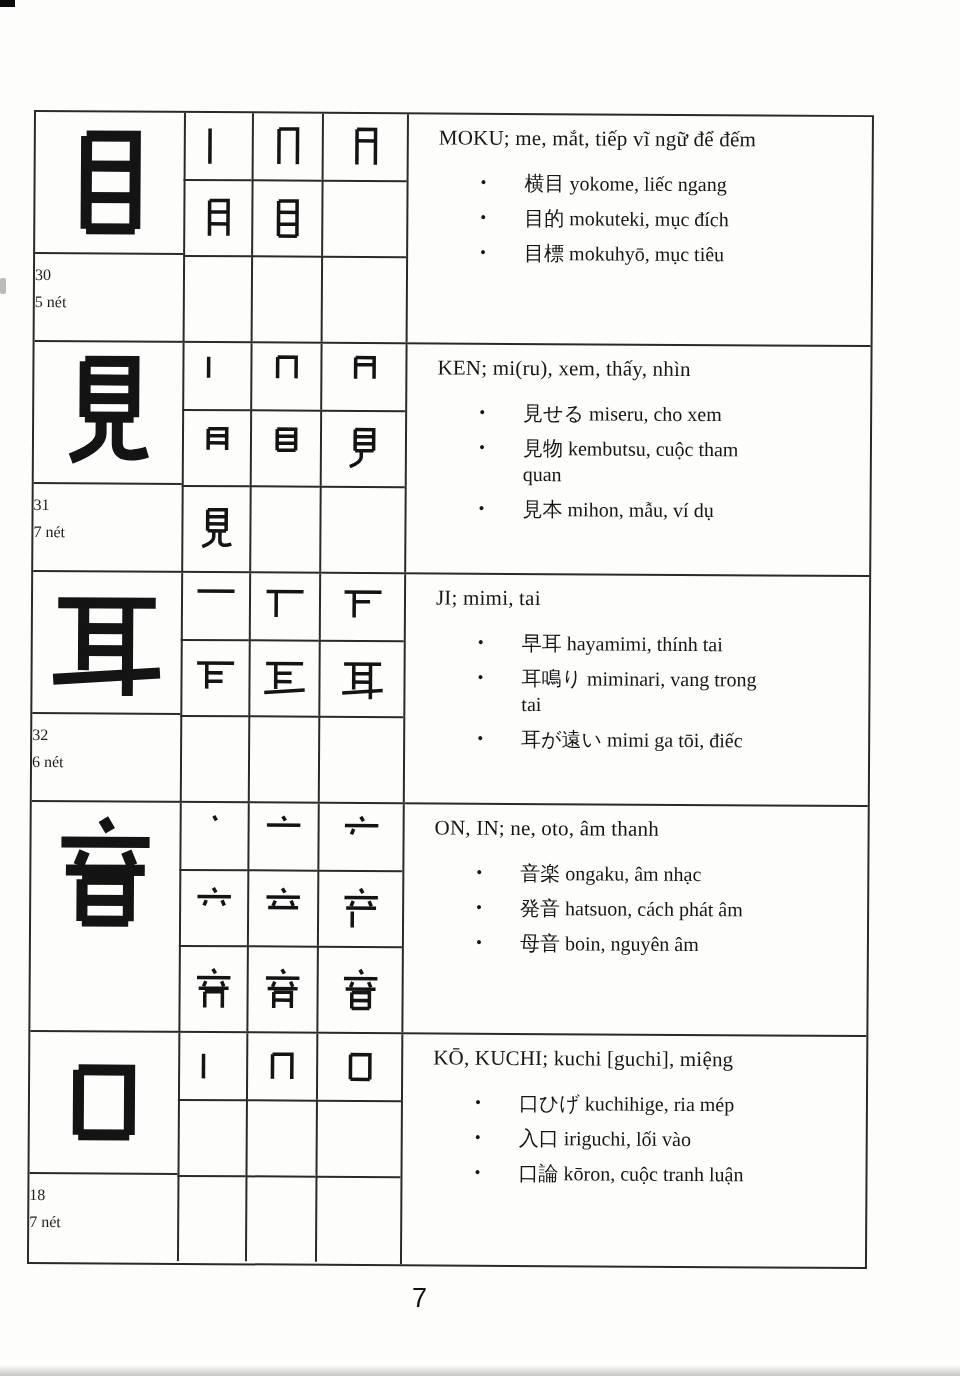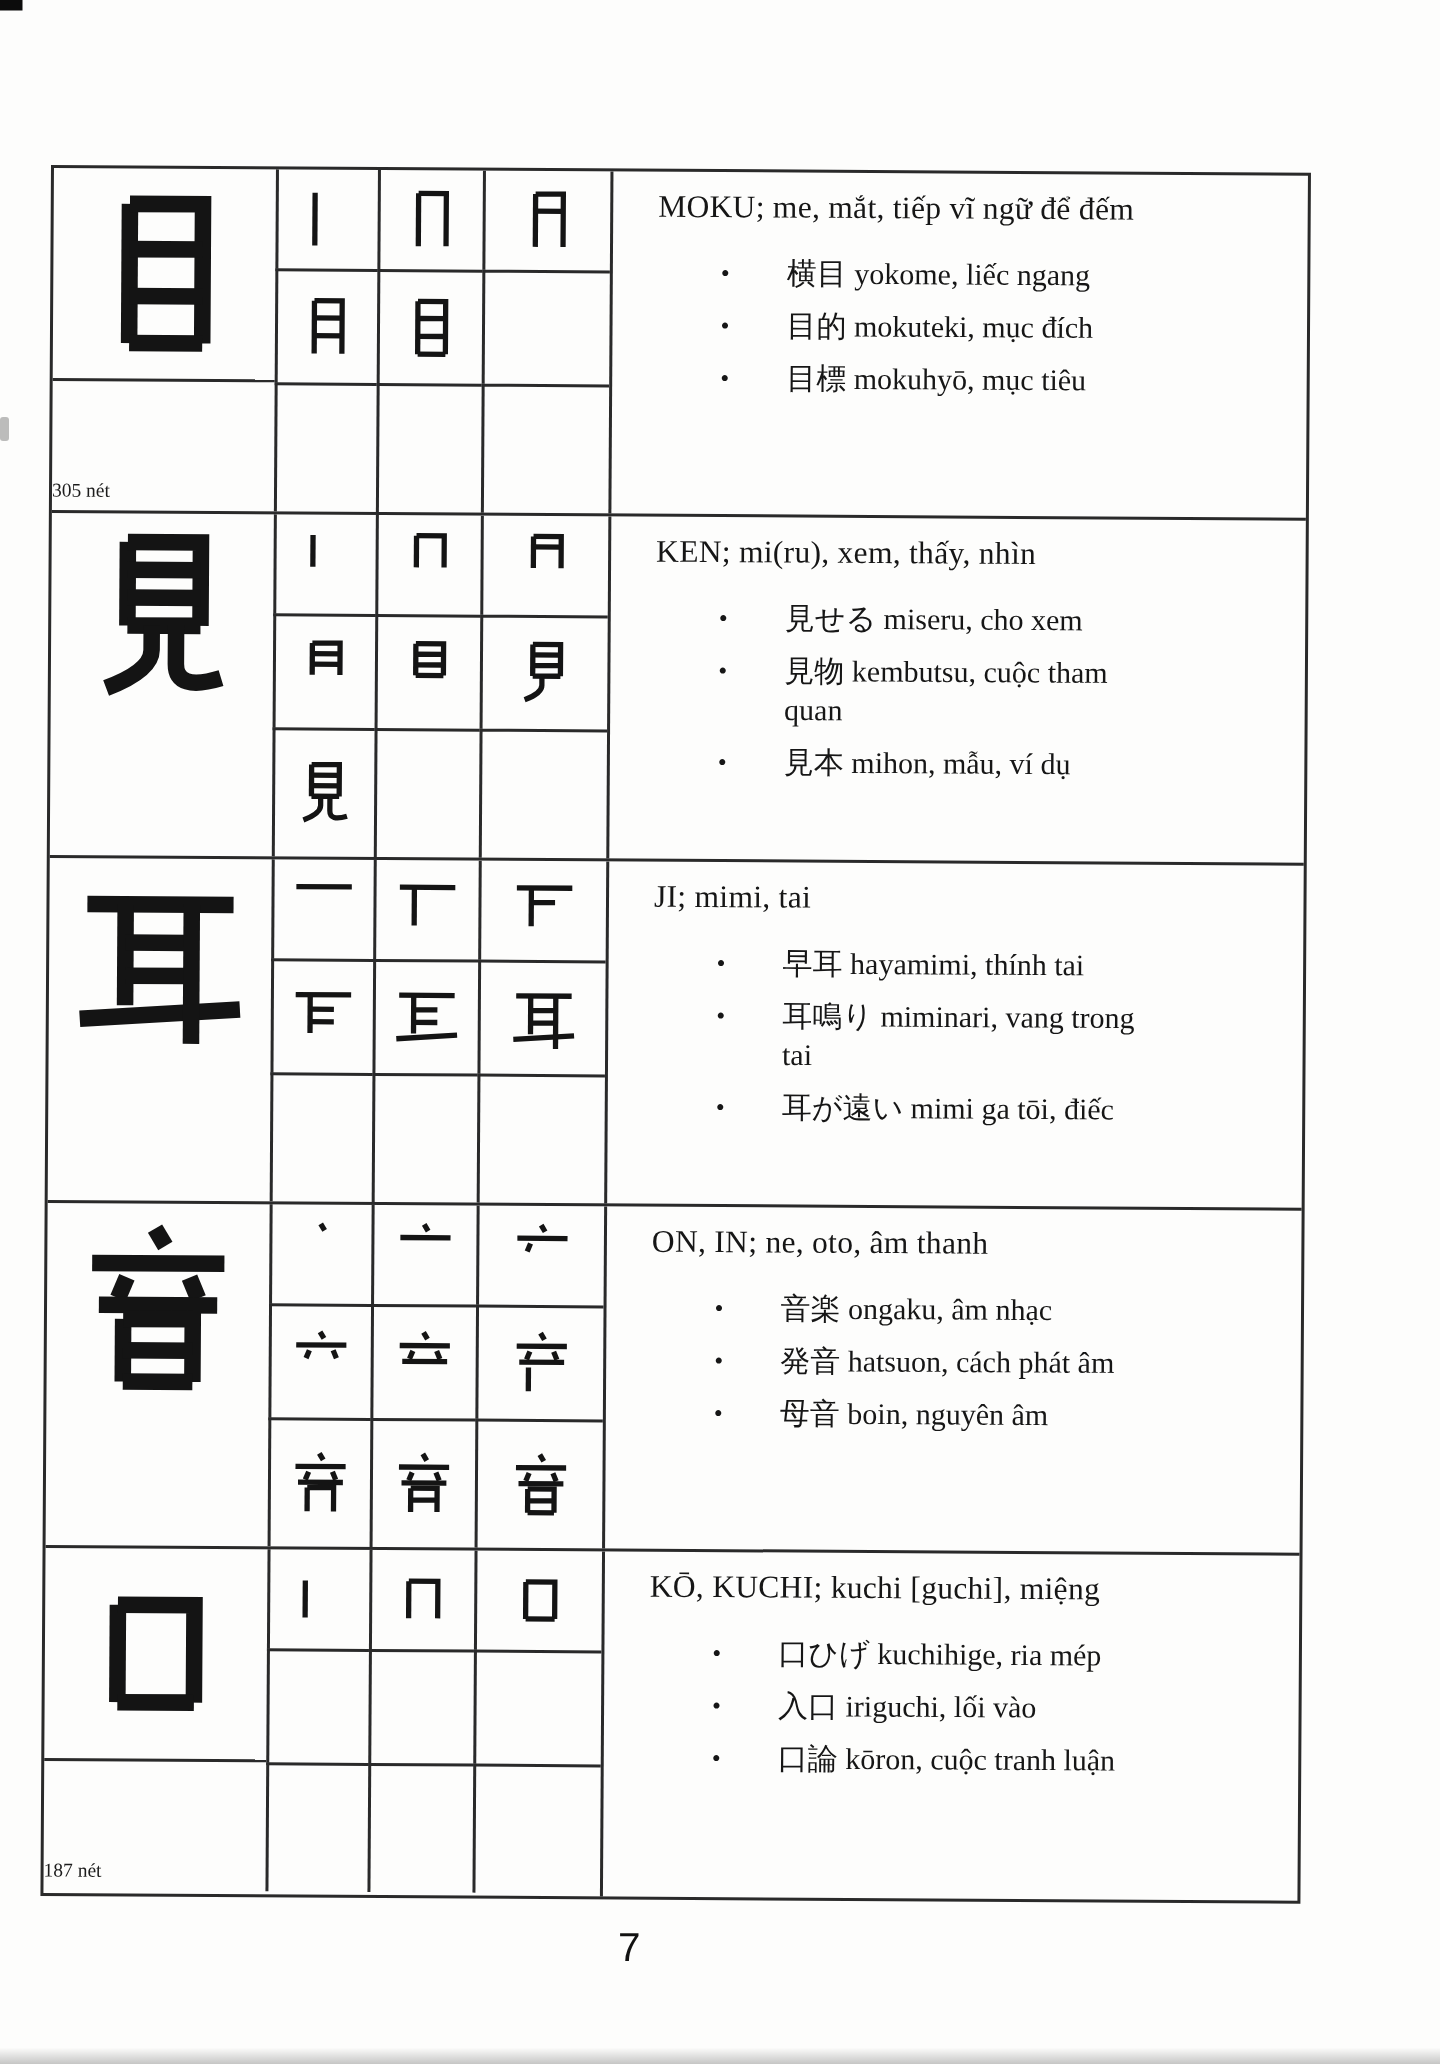--- a/index.html
+++ b/index.html
@@ -24,22 +24,22 @@
     transform:rotate(0.35deg);
     transform-origin:0 0;
     background:#fdfdfc;
   }
   .krow{display:flex;height:230px;border-bottom:2px solid #2a2a2a;box-sizing:border-box;}
   .krow:last-child{border-bottom:none;}
   .col-left{width:148px;display:flex;flex-direction:column;box-sizing:border-box;}
   .kanji-box{height:140px;display:flex;align-items:center;justify-content:center;}
   .num-box{
     height:88px;border-top:2px solid #2a2a2a;box-sizing:border-box;
-    display:flex;flex-direction:row;align-items:flex-end;padding-top:7px;
-    font-size:13px;line-height:27px;color:#1c1c1c;
+    display:flex;flex-direction:column;align-items:flex-start;padding-top:7px;
+    font-size:16px;line-height:27px;color:#1c1c1c;
   }
   .strokes{width:223px;display:grid;grid-template-columns:68px 70px 85px;grid-template-rows:66px 76px 86px;box-sizing:border-box;}
   .scell{border-left:2px solid #2a2a2a;box-sizing:border-box;display:flex;align-items:center;justify-content:center;}
   .scell.hline{border-top:2px solid #2a2a2a;}
   .col-right{
     flex:1;border-left:2px solid #2a2a2a;box-sizing:border-box;
     padding:10px 16px 0 30px;
   }
   .reading-heading{font-size:21px;line-height:27px;letter-spacing:.2px;}
   .examples{margin:18px 0 0 0;padding:0;list-style:none;}
@@ -140,20 +140,24 @@
             <svg viewBox="0 0 100 100" width="116" height="116">
               <path d="M30,6 L30,54" fill="none" stroke="#141414" stroke-width="9.5" stroke-linecap="butt" stroke-linejoin="miter"></path>
               <path d="M30,6 L72,6 L72,54" fill="none" stroke="#141414" stroke-width="9.5" stroke-linecap="butt" stroke-linejoin="miter"></path>
               <path d="M30,22 L72,22" fill="none" stroke="#141414" stroke-width="9.5" stroke-linecap="butt" stroke-linejoin="miter"></path>
               <path d="M30,38 L72,38" fill="none" stroke="#141414" stroke-width="9.5" stroke-linecap="butt" stroke-linejoin="miter"></path>
               <path d="M30,54 L72,54" fill="none" stroke="#141414" stroke-width="9.5" stroke-linecap="butt" stroke-linejoin="miter"></path>
               <path d="M44,54 L44,68 Q44,80 18,90" fill="none" stroke="#141414" stroke-width="9.5" stroke-linecap="butt" stroke-linejoin="miter"></path>
               <path d="M58,54 L58,76 Q58,92 84,84" fill="none" stroke="#141414" stroke-width="9.5" stroke-linecap="butt" stroke-linejoin="miter"></path>
             </svg>
           </div>
+          <div class="num-box">
+            <div>31</div>
+            <div>7 nét</div>
+          </div>
         </div>
         <div class="strokes">
           <div class="scell">
             <svg viewBox="0 0 100 100" width="44" height="44">
               <path d="M30,6 L30,54" fill="none" stroke="#141414" stroke-width="8" stroke-linecap="butt" stroke-linejoin="miter"></path>
             </svg>
           </div>
           <div class="scell">
             <svg viewBox="0 0 100 100" width="44" height="44">
               <path d="M30,6 L30,54" fill="none" stroke="#141414" stroke-width="8" stroke-linecap="butt" stroke-linejoin="miter"></path>
@@ -230,20 +234,24 @@
         <div class="col-left">
           <div class="kanji-box">
             <svg viewBox="0 0 100 100" width="116" height="116">
               <path d="M8,16 L92,16" fill="none" stroke="#141414" stroke-width="9.5" stroke-linecap="butt" stroke-linejoin="miter"></path>
               <path d="M30,16 L30,74" fill="none" stroke="#141414" stroke-width="9.5" stroke-linecap="butt" stroke-linejoin="miter"></path>
               <path d="M30,38 L66,38" fill="none" stroke="#141414" stroke-width="9.5" stroke-linecap="butt" stroke-linejoin="miter"></path>
               <path d="M30,57 L66,57" fill="none" stroke="#141414" stroke-width="9.5" stroke-linecap="butt" stroke-linejoin="miter"></path>
               <path d="M4,82 L96,76" fill="none" stroke="#141414" stroke-width="9.5" stroke-linecap="butt" stroke-linejoin="miter"></path>
               <path d="M68,16 L68,96" fill="none" stroke="#141414" stroke-width="9.5" stroke-linecap="butt" stroke-linejoin="miter"></path>
             </svg>
+          </div>
+          <div class="num-box">
+            <div>32</div>
+            <div>6 nét</div>
           </div>
         </div>
         <div class="strokes">
           <div class="scell">
             <svg viewBox="0 0 100 100" width="44" height="44">
               <path d="M8,16 L92,16" fill="none" stroke="#141414" stroke-width="8" stroke-linecap="butt" stroke-linejoin="miter"></path>
             </svg>
           </div>
           <div class="scell">
             <svg viewBox="0 0 100 100" width="44" height="44">

